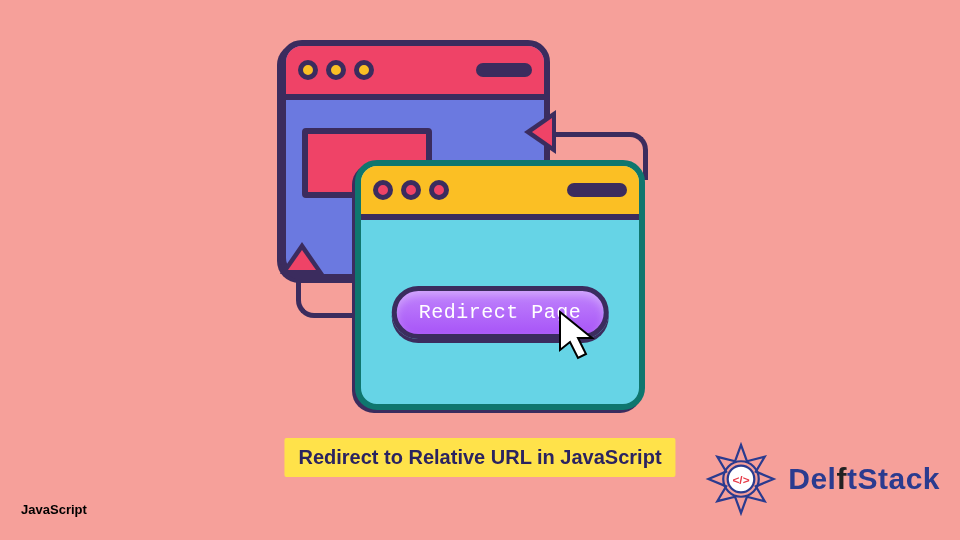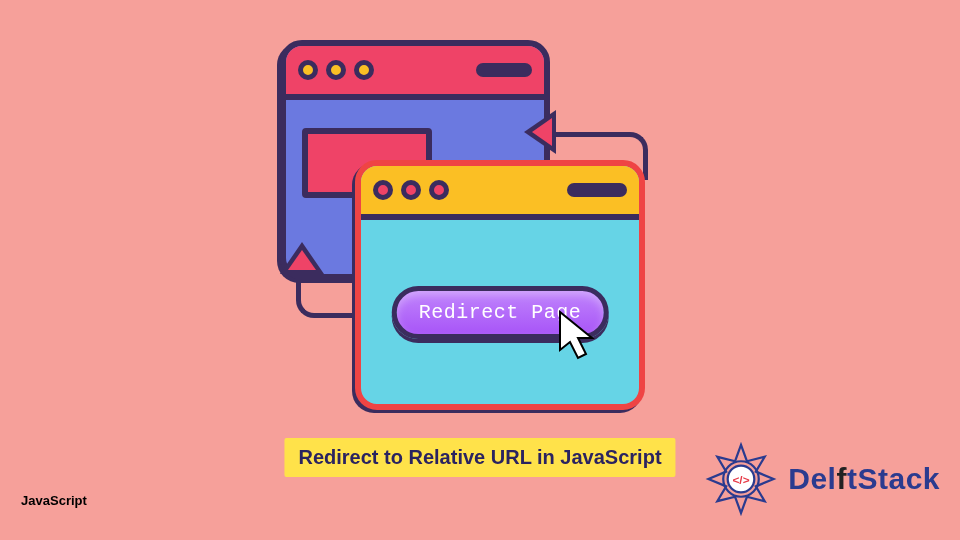--- a/index.html
+++ b/index.html
@@ -50,21 +50,21 @@
     border: 6px solid #3b2c5e;
     border-radius: 4px;
   }
 
   
   .win-front {
     position: absolute;
     left: 355px; top: 160px;
     width: 290px; height: 250px;
     background: #66d4e6;
-    border: 6px solid #ef4444;
+    border: 6px solid #0f766e;
     border-radius: 22px;
     box-shadow: -3px 3px 0 #3b2c5e;
     z-index: 5;
   }
   .win-front .titlebar {
     height: 54px;
     background: #fbbf24;
     border-bottom: 6px solid #3b2c5e;
     border-radius: 16px 16px 0 0;
     display: flex;
@@ -168,21 +168,21 @@
     border-radius: 2px;
   }
 
   
   .js-badge {
     position: absolute;
     left: 10px; bottom: 14px;
     width: 88px;
     text-align: center;
   }
-  .js-badge .label { font-size: 13px; font-weight: 600; color:#000; margin-bottom:18px;}
+  .js-badge .label { font-size: 13px; font-weight: 600; color:#000; margin-bottom:9px;}
   .js-shield {
     width: 56px; height: 64px;
     margin: 0 auto;
     background: #f7df1e;
     position: relative;
     clip-path: polygon(8% 0, 92% 0, 86% 88%, 50% 100%, 14% 88%);
     display:flex; align-items:center; justify-content:center;
     color:#000; font-weight:900; font-size:22px;
   }
 

